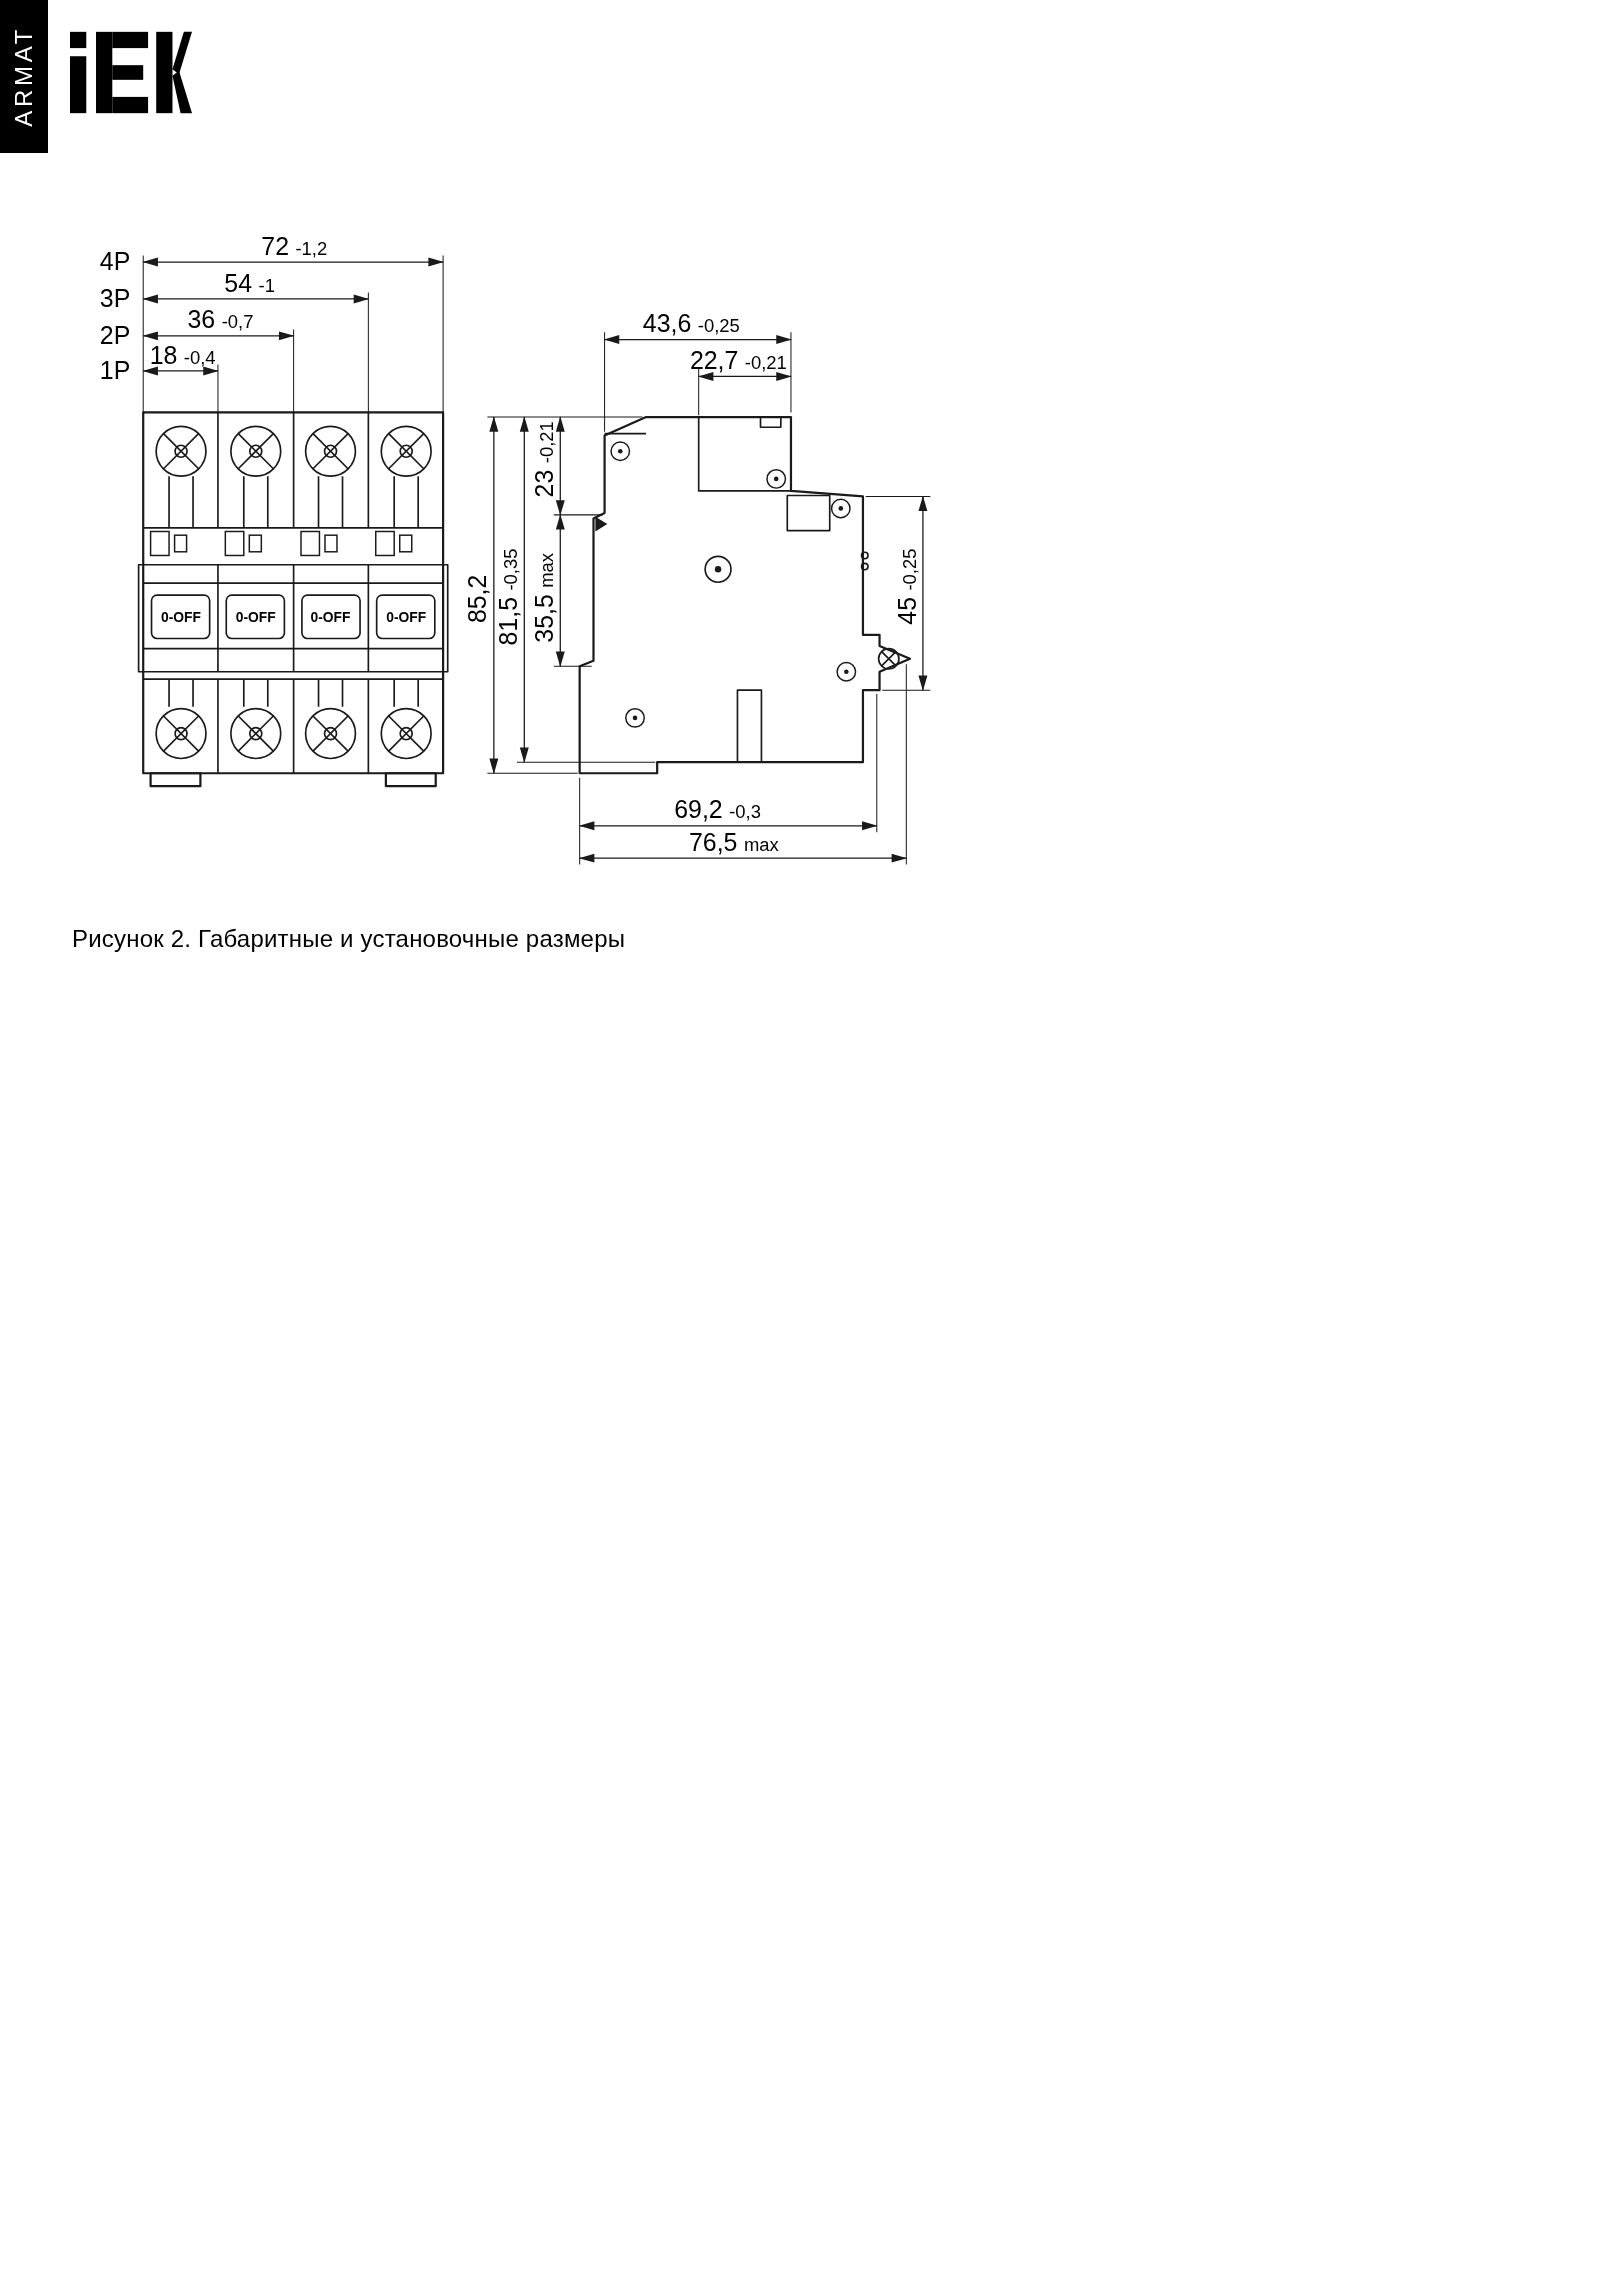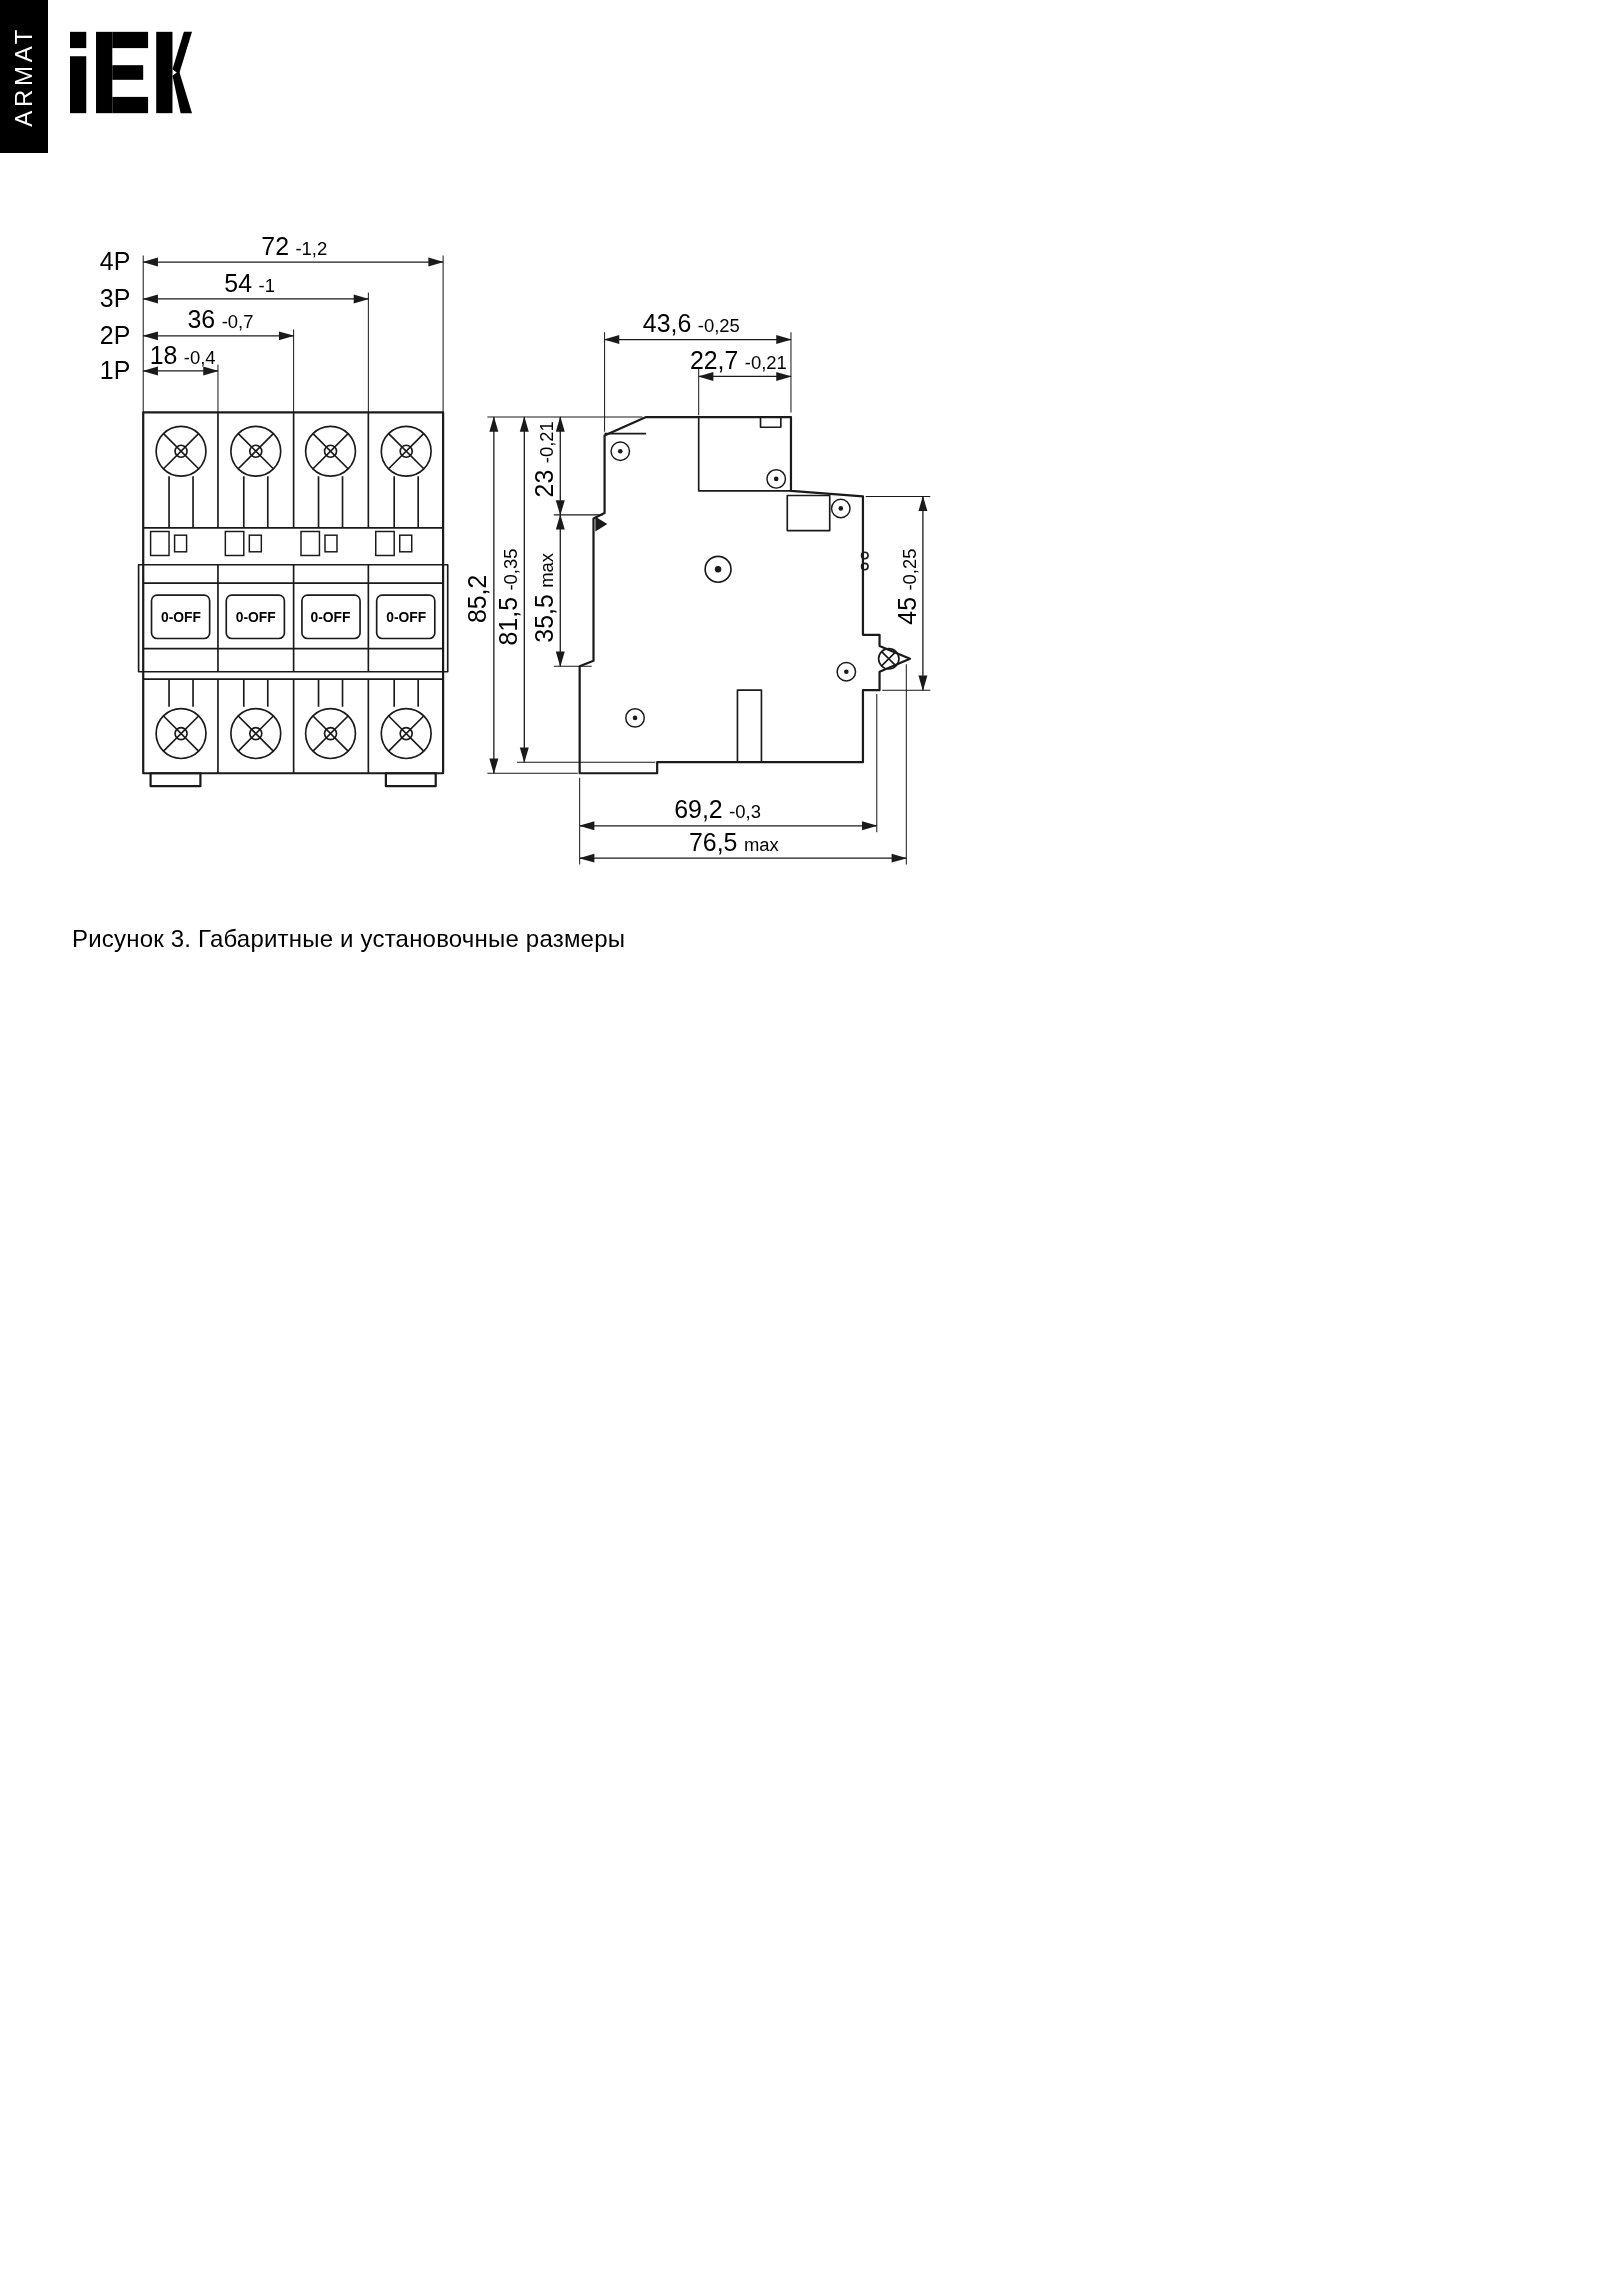--- a/index.html
+++ b/index.html
@@ -232,16 +232,16 @@
 
         <g>
           <line class="dl" x1="628" y1="930" x2="982" y2="930" marker-start="url(#arrow)" marker-end="url(#arrow)"></line>
           <text class="dimv" x="799" y="922" text-anchor="end">76,5</text>
           <text class="dimt" x="806" y="922">max</text>
         </g>
       </g>
     </g>
   </svg>
 
-  <div class="caption">Рисунок 3. Габаритные и установочные размеры</div>
+  <div class="caption">Рисунок 2. Габаритные и установочные размеры</div>
 
 </div>
 
 
 </body></html>

